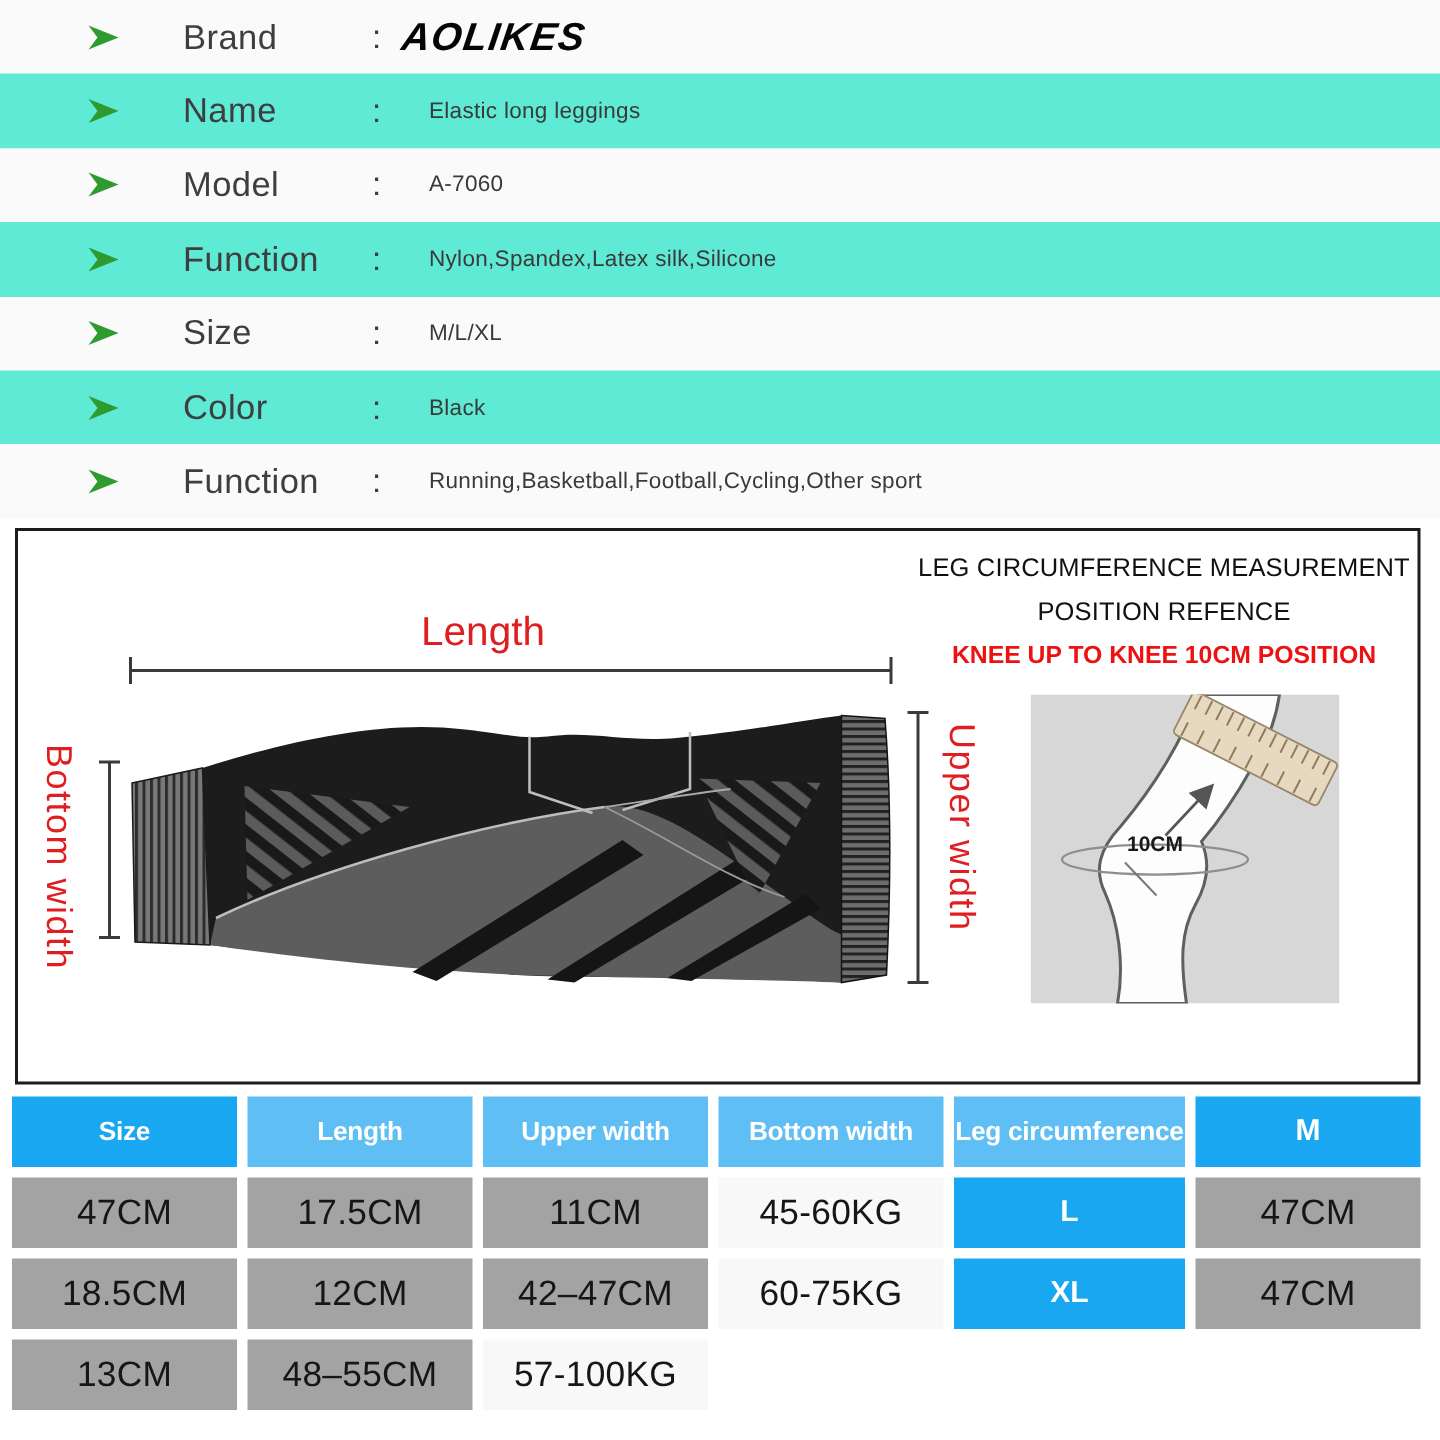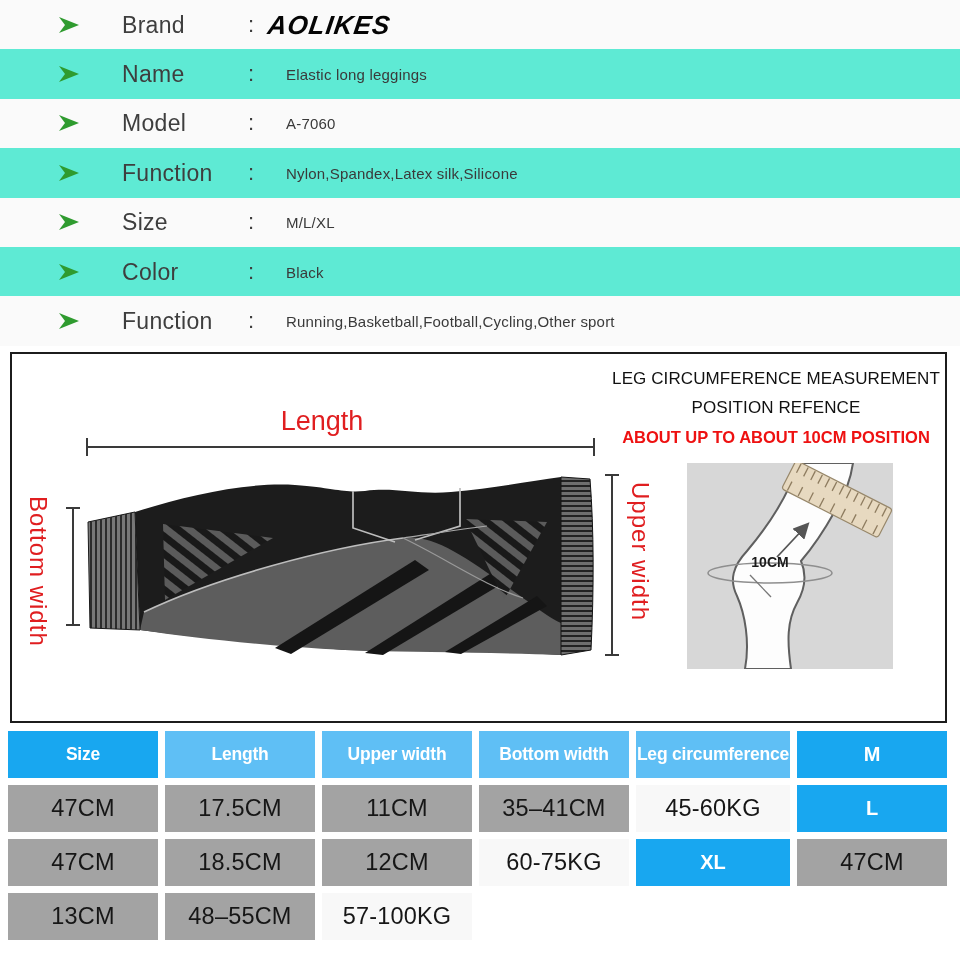--- a/index.html
+++ b/index.html
@@ -130,21 +130,21 @@
         <line x1="600" y1="121" x2="600" y2="301"></line>
         <line x1="593" y1="121" x2="607" y2="121"></line>
         <line x1="593" y1="301" x2="607" y2="301"></line>
       </g>
     </svg>
 
     <div class="ref-titles">
       <div>LEG CIRCUMFERENCE MEASUREMENT</div>
       <div>POSITION REFENCE</div>
     </div>
-    <div class="ref-warning">ABOUT UP TO ABOUT 10CM POSITION</div>
+    <div class="ref-warning">KNEE UP TO KNEE 10CM POSITION</div>
 
     <svg class="sleeve-svg" width="515" height="195" viewBox="0 0 515 195">
       <defs>
         <pattern id="ribV" width="5" height="6" patternUnits="userSpaceOnUse">
           <rect width="5" height="6" fill="#787878"></rect>
             <rect width="2" height="6" fill="#2c2c2c"></rect>
         </pattern>
         <pattern id="ribH" width="6" height="5" patternUnits="userSpaceOnUse">
           <rect width="6" height="5" fill="#6e6e6e"></rect>
             <rect width="6" height="2" fill="#212121"></rect>
@@ -235,27 +235,27 @@
     <div class="cell hdr strong">Size</div>
     <div class="cell hdr">Length</div>
     <div class="cell hdr">Upper width</div>
     <div class="cell hdr">Bottom width</div>
     <div class="cell hdr">Leg circumference</div>
 
     <div class="cell size-cell">M</div>
     <div class="cell data-cell">47CM</div>
     <div class="cell data-cell">17.5CM</div>
     <div class="cell data-cell">11CM</div>
-    <div class="cell data-cell">35–41CM</div>
     <div class="cell data-cell weight">45-60KG</div>
 
     <div class="cell size-cell">L</div>
     <div class="cell data-cell">47CM</div>
     <div class="cell data-cell">18.5CM</div>
     <div class="cell data-cell">12CM</div>
+    <div class="cell data-cell">42–47CM</div>
     <div class="cell data-cell weight">60-75KG</div>
 
     <div class="cell size-cell">XL</div>
     <div class="cell data-cell">47CM</div>
     <div class="cell data-cell">13CM</div>
     <div class="cell data-cell">48–55CM</div>
     <div class="cell data-cell weight">57-100KG</div>
   </div>
 
 </div>

